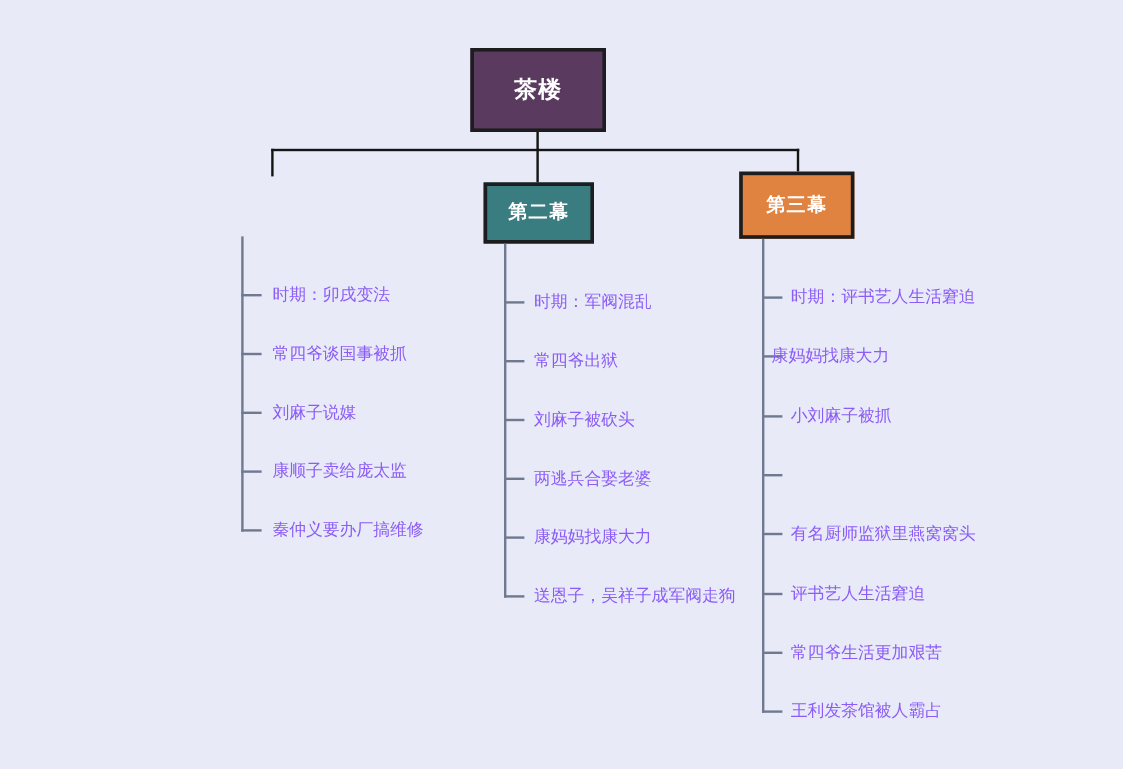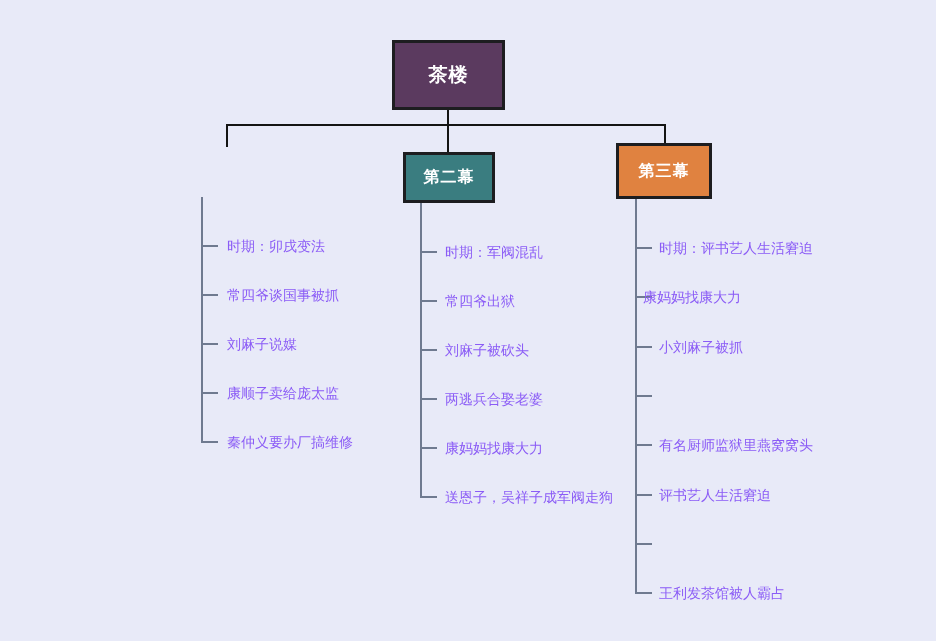--- a/index.html
+++ b/index.html
@@ -103,15 +103,16 @@
     <div class="branch-line" style="left: 635px; top: 296px; width: 17px; height: 2px; background: rgb(111, 122, 144);"></div>
     <div class="leaf-label" style="left: 643px; top: 287px;">康妈妈找康大力</div>
     <div class="branch-line" style="left: 635px; top: 346px; width: 17px; height: 2px; background: rgb(111, 122, 144);"></div>
     <div class="leaf-label" style="left: 659px; top: 337px;">小刘麻子被抓</div>
     <div class="branch-line" style="left: 635px; top: 395px; width: 17px; height: 2px; background: rgb(111, 122, 144);"></div>
     <div class="branch-line" style="left: 635px; top: 444px; width: 17px; height: 2px; background: rgb(111, 122, 144);"></div>
     <div class="leaf-label" style="left: 659px; top: 435px;">有名厨师监狱里燕窝窝头</div>
     <div class="branch-line" style="left: 635px; top: 494px; width: 17px; height: 2px; background: rgb(111, 122, 144);"></div>
     <div class="leaf-label" style="left: 659px; top: 485px;">评书艺人生活窘迫</div>
     <div class="branch-line" style="left: 635px; top: 543px; width: 17px; height: 2px; background: rgb(111, 122, 144);"></div>
+    <div class="leaf-label" style="left: 659px; top: 534px;">常四爷生活更加艰苦</div>
     <div class="branch-line" style="left: 635px; top: 592px; width: 17px; height: 2px; background: rgb(111, 122, 144);"></div>
     <div class="leaf-label" style="left: 659px; top: 583px;">王利发茶馆被人霸占</div>
   </div>
 
 </body></html>

